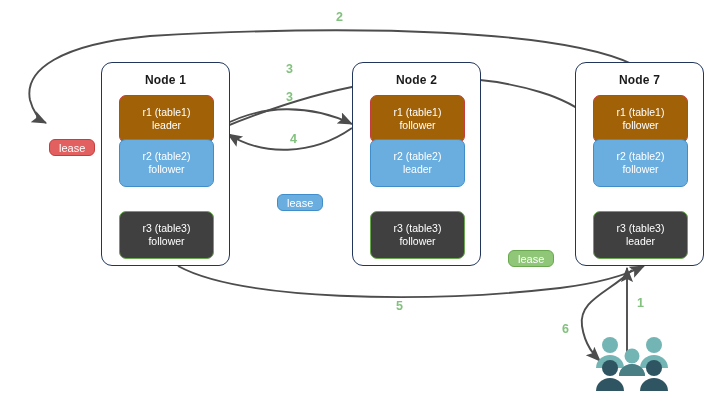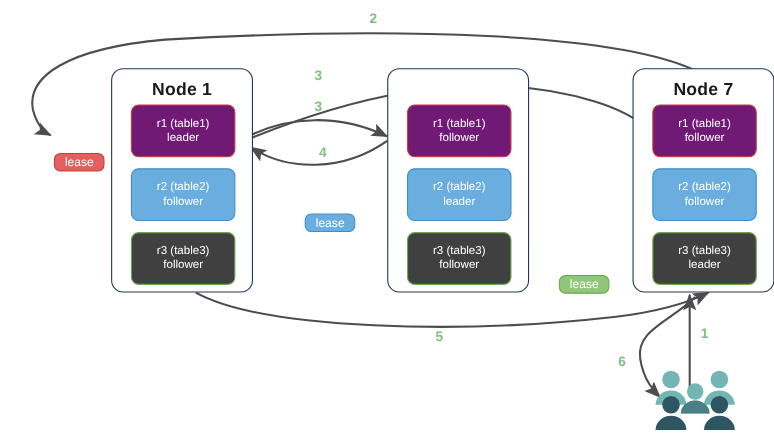--- a/index.html
+++ b/index.html
@@ -2,29 +2,29 @@
 <html><head>
 <meta charset="utf-8">
 <style>
   html,body{margin:0;padding:0;background:#ffffff;}
   #stage{position:relative;width:704px;height:405px;background:#ffffff;
          font-family:"Liberation Sans", sans-serif;overflow:hidden;}
   svg.layer{position:absolute;left:0;top:0;width:704px;height:405px;pointer-events:none;}
 
   .node{position:absolute;background:#ffffff;border:1.6px solid #22365c;border-radius:11px;box-sizing:border-box;}
   .node-title{position:absolute;left:0;right:0;top:10px;text-align:center;
-              font-size:16px;font-weight:bold;color:#1a1a1a;letter-spacing:.2px;}
+              font-size:12px;font-weight:bold;color:#1a1a1a;letter-spacing:.2px;}
   .replica{position:absolute;left:17px;width:95px;height:48px;border-radius:7px;box-sizing:border-box;
            display:flex;flex-direction:column;align-items:center;justify-content:center;
            color:#ffffff;font-size:10.5px;line-height:13.5px;text-align:center;}
   .replica .ln{display:block;}
-  .r-red{background:#701a75;border:1.4px solid #c63d3d;}
+  .r-red{background:#a16207;border:1.4px solid #c63d3d;}
   .r-blue{background:#6aaee0;border:1.4px solid #3f8ecb;}
   .r-green{background:#404040;border:1.4px solid #6aa84f;}
-  .rep1{top:32px;} .rep2{top:90px;} .rep3{top:148px;}
+  .rep1{top:32px;} .rep2{top:76px;} .rep3{top:148px;}
 
   .lease{position:absolute;height:17px;border-radius:6px;box-sizing:border-box;
          display:flex;align-items:center;justify-content:center;
          color:#ffffff;font-size:11px;padding:0 9px;margin-top:28px;}
   .lease-red{background:#e26060;border:1.4px solid #c63d3d;}
   .lease-blue{background:#6aaee0;border:1.4px solid #3f8ecb;}
   .lease-green{background:#8fc678;border:1.4px solid #6aa84f;}
 
   .seqlabel{position:absolute;color:#82c17e;font-size:12.5px;font-weight:bold;}
 </style>
@@ -67,20 +67,21 @@
       <span class="ln">r2 (table2)</span>
       <span class="ln">follower</span>
     </div>
     <div class="replica r-green rep3">
       <span class="ln">r3 (table3)</span>
       <span class="ln">follower</span>
     </div>
   </div>
 
   <div class="node" style="left:352px;top:62px;width:129px;height:204px;">
+    <div class="node-title">Node 2</div>
     <div class="replica r-red rep1">
       <span class="ln">r1 (table1)</span>
       <span class="ln">follower</span>
     </div>
     <div class="replica r-blue rep2">
       <span class="ln">r2 (table2)</span>
       <span class="ln">leader</span>
     </div>
     <div class="replica r-green rep3">
       <span class="ln">r3 (table3)</span>

